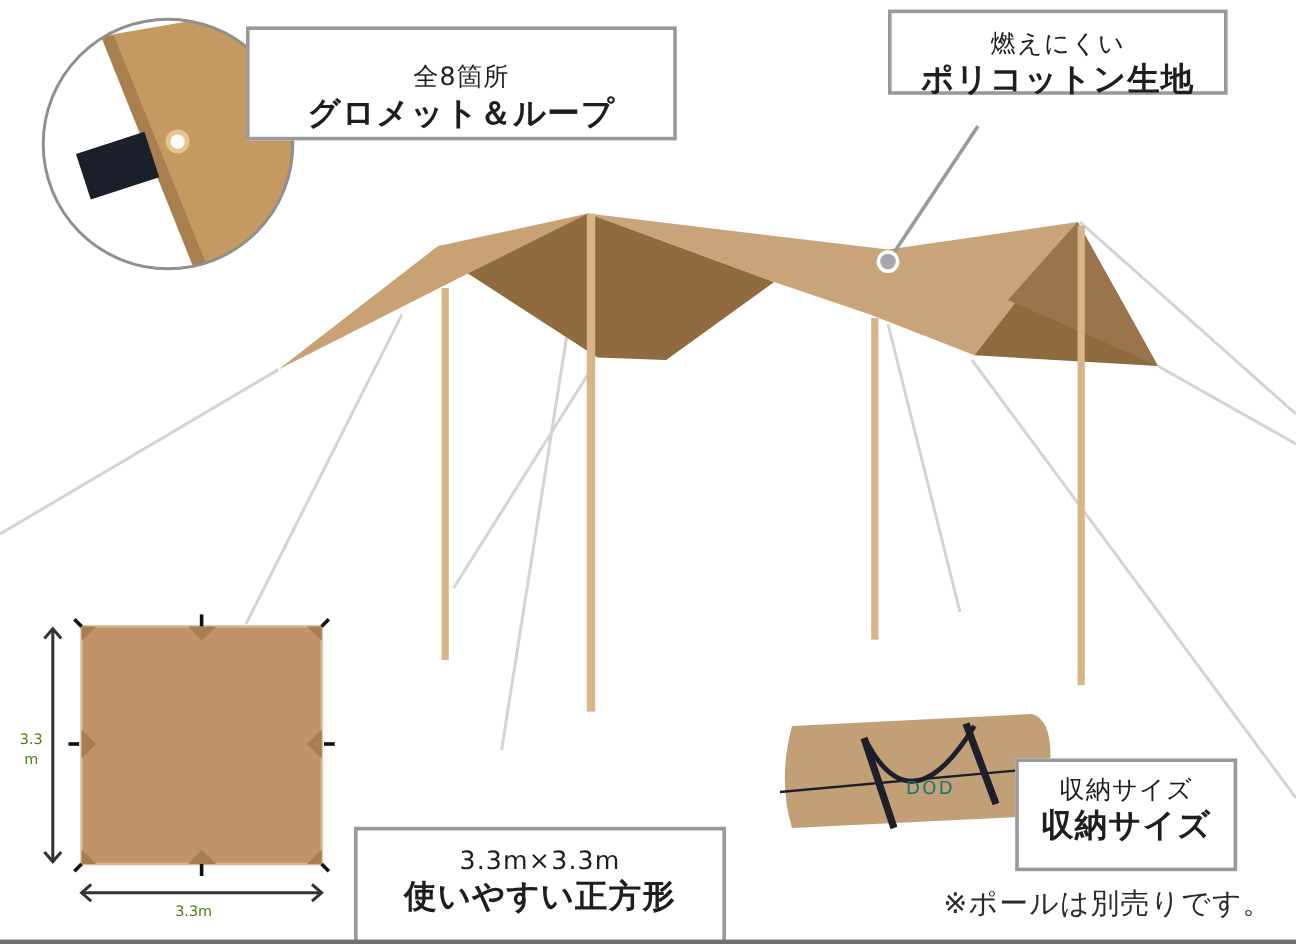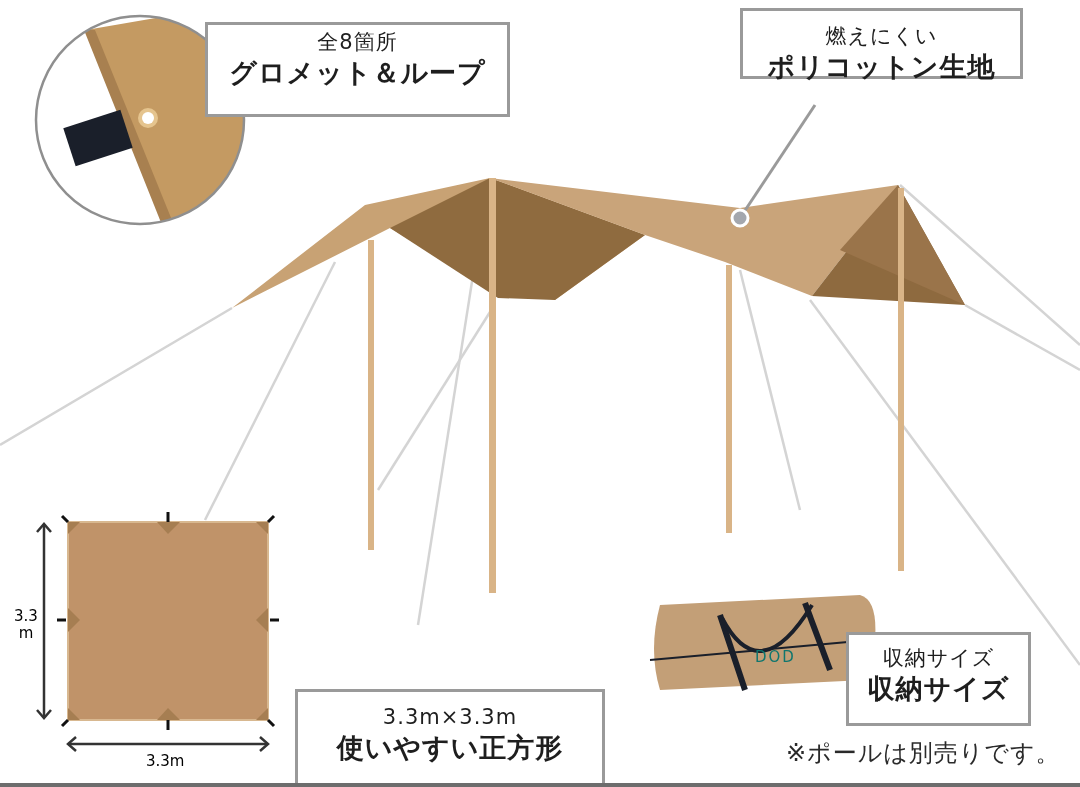--- a/index.html
+++ b/index.html
@@ -2,21 +2,21 @@
 <html><head>
 <meta charset="utf-8">
 <style>
   html,body{margin:0;padding:0;background:#ffffff;}
   body{width:1080px;height:787px;position:relative;overflow:hidden;font-family:"DejaVu Sans",sans-serif;color:#222;}
   .scene{position:absolute;left:0;top:0;width:1080px;height:787px;}
   .label-box{position:absolute;background:#fff;border:3px solid #9a9a9a;box-sizing:border-box;text-align:center;color:#1e1e1e;}
   .label-box .small{font-size:21px;line-height:26px;letter-spacing:1px;}
   .label-box .big{font-size:27px;line-height:36px;font-weight:bold;letter-spacing:1px;}
   .note{position:absolute;font-size:24px;color:#2a2a2a;letter-spacing:1px;}
-  .dim{position:absolute;font-size:15px;color:#000000;}
+  .dim{position:absolute;font-size:12px;color:#4d7c0f;}
   .bottom-line{position:absolute;left:0;top:783px;width:1080px;height:4px;background:#6d6d6d;}
 </style>
 </head>
 <body>
 
 <svg class="scene" viewBox="0 0 1080 787" width="1080" height="787">
 
   <g stroke="#d4d4d4" stroke-width="2.5" fill="none">
     <line x1="232" y1="308" x2="0" y2="445"></line>
     <line x1="335" y1="262" x2="205" y2="520"></line>
@@ -95,21 +95,21 @@
 
   <g>
     <path d="M660,605 L860,595 Q878,600 875,640 L865,680 L660,690 Q648,650 660,605 Z" fill="#c39f77"></path>
     <path d="M720,615 L745,690" stroke="#1a1f2a" stroke-width="6" fill="none"></path>
     <path d="M805,603 L830,670" stroke="#1a1f2a" stroke-width="6" fill="none"></path>
     <path d="M722,618 Q760,690 812,605" stroke="#1a1f2a" stroke-width="4" fill="none"></path>
     <line x1="650" y1="660" x2="870" y2="640" stroke="#1a1f2a" stroke-width="2"></line>
   </g>
 </svg>
 
-<div class="label-box" style="left:205px;top:22px;width:305px;height:95px;padding-top:4px;">
+<div class="label-box" style="left:205px;top:22px;width:359px;height:95px;padding-top:26px;">
   <div class="small">全8箇所</div>
   <div class="big">グロメット＆ループ</div>
 </div>
 
 <div class="label-box" style="left:740px;top:8px;width:283px;height:71px;padding-top:12px;">
   <div class="small">燃えにくい</div>
   <div class="big">ポリコットン生地</div>
 </div>
 
 <div class="label-box" style="left:295px;top:689px;width:310px;height:122px;padding-top:12px;">

